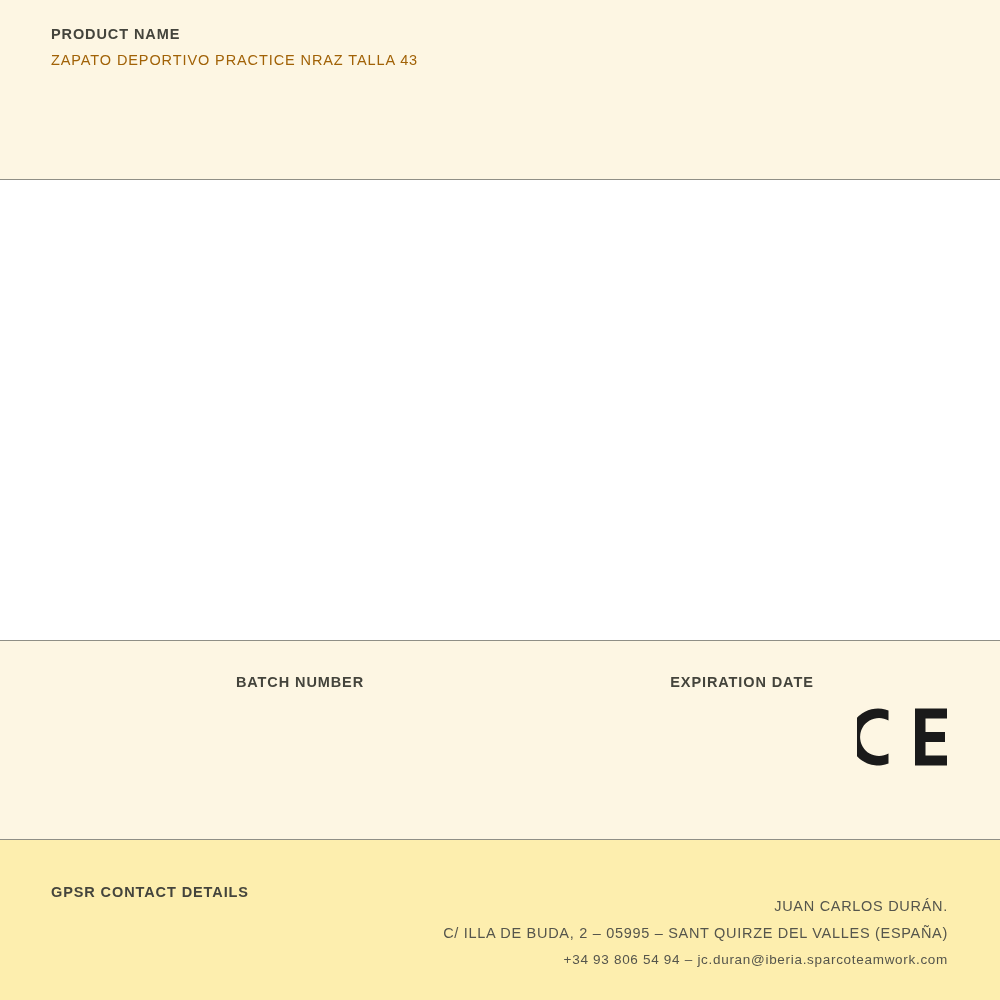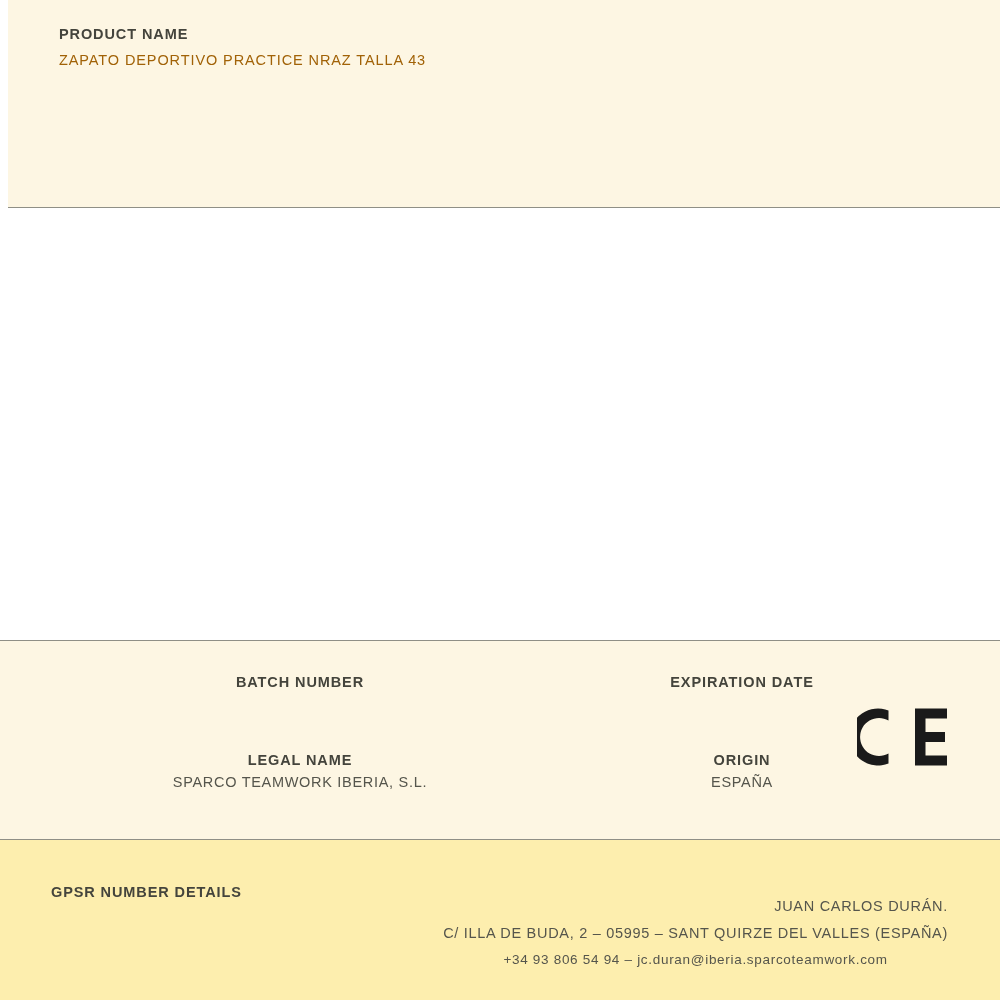--- a/index.html
+++ b/index.html
@@ -19,25 +19,24 @@
     width: 1000px;
     height: 1000px;
     display: flex;
     flex-direction: column;
   }
 
   
   .top-block {
     background: #fdf6e3;
     padding: 26px 0 16px 0;
-    height: 208px;
+    height: 180px;
     box-sizing: border-box;
     border-bottom: 1px solid #8f8f86;
     position: relative;
-    margin-left: 8px;
   }
   .field {
     padding-left: 51px;
   }
   .field-label {
     font-size: 14.5px;
     font-weight: bold;
     letter-spacing: 0.9px;
     color: #44443c;
     margin: 0 0 10px 0;
@@ -128,21 +127,21 @@
     right: 52px;
     top: 58px;
     text-align: right;
   }
   .gpsr-lines p {
     margin: 0 0 11px 0;
     font-size: 14.5px;
     letter-spacing: 0.7px;
     color: #55554c;
   }
-  .gpsr-lines p:last-child { margin-bottom: 0; text-align: center; }
+  .gpsr-lines p:last-child { margin-bottom: 0; }
   .gpsr-lines p.small {
     font-size: 13.5px;
   }
 </style>
 </head>
 <body>
 
 <div class="sheet">
 
   <div class="top-block">
@@ -160,44 +159,34 @@
       <div class="info-col c1">
         <p class="info-label">BATCH NUMBER</p>
         <p class="info-value"></p>
       </div>
       <div class="info-col c2">
         <p class="info-label">EXPIRATION DATE</p>
         <p class="info-value"></p>
       </div>
     </div>
 
-    <div class="info-row row2">
-      <div class="info-col c1">
-        <p class="info-label">LEGAL NAME</p>
-        <p class="info-value">SPARCO TEAMWORK IBERIA, S.L.</p>
-      </div>
-      <div class="info-col c2">
-        <p class="info-label">ORIGIN</p>
-        <p class="info-value">ESPAÑA</p>
-      </div>
-    </div>
 
     <div class="ce-mark">
       <svg width="90" height="72" viewBox="0 0 90 72" xmlns="http://www.w3.org/2000/svg">
 
         <path d="M34 36 A27 27 0 1 0 34 36 Z" fill="none"></path>
         <path d="M31.5 9.5 A28.5 28.5 0 1 0 31.5 62.5 L31.5 52.5 A19 19 0 1 1 31.5 19.5 Z" fill="#1a1a1a"></path>
 
         <path d="M58 7.5 L90 7.5 L90 17.5 L68.5 17.5 L68.5 31 L88 31 L88 41 L68.5 41 L68.5 54.5 L90 54.5 L90 64.5 L58 64.5 Z" fill="#1a1a1a"></path>
       </svg>
     </div>
   </div>
 
   <div class="footer-block">
-    <p class="gpsr-label">GPSR NUMBER DETAILS</p>
+    <p class="gpsr-label">GPSR CONTACT DETAILS</p>
     <div class="gpsr-lines">
       <p>JUAN CARLOS DURÁN.</p>
       <p>C/ ILLA DE BUDA, 2 – 05995 – SANT QUIRZE DEL VALLES (ESPAÑA)</p>
       <p class="small">+34 93 806 54 94 – jc.duran@iberia.sparcoteamwork.com</p>
     </div>
   </div>
 
 </div>
 
 </body></html>

